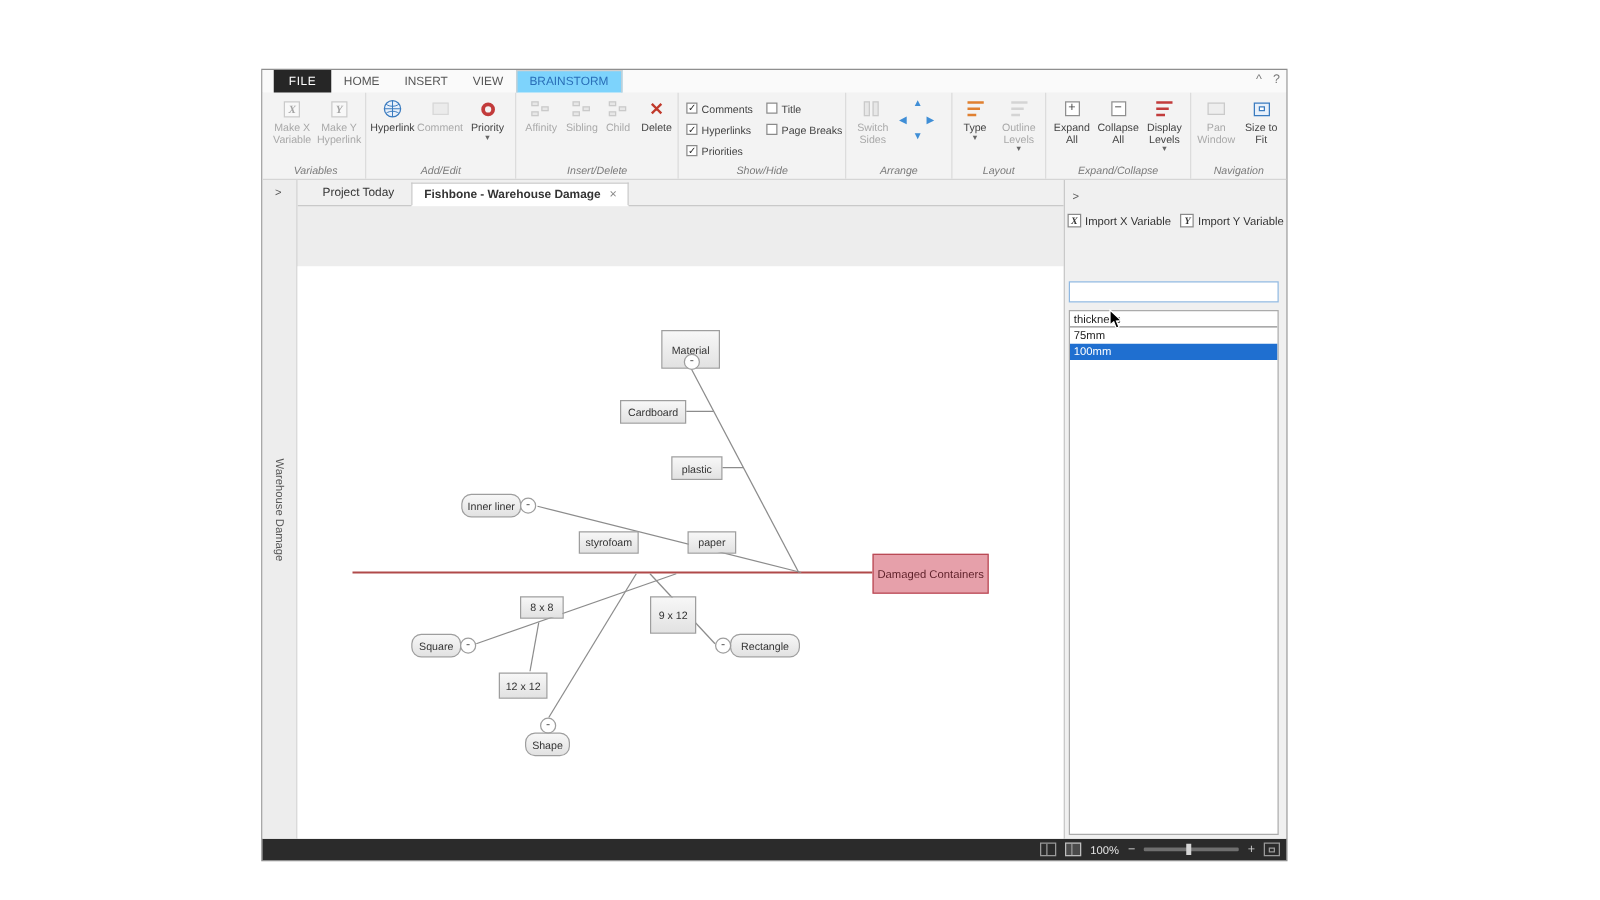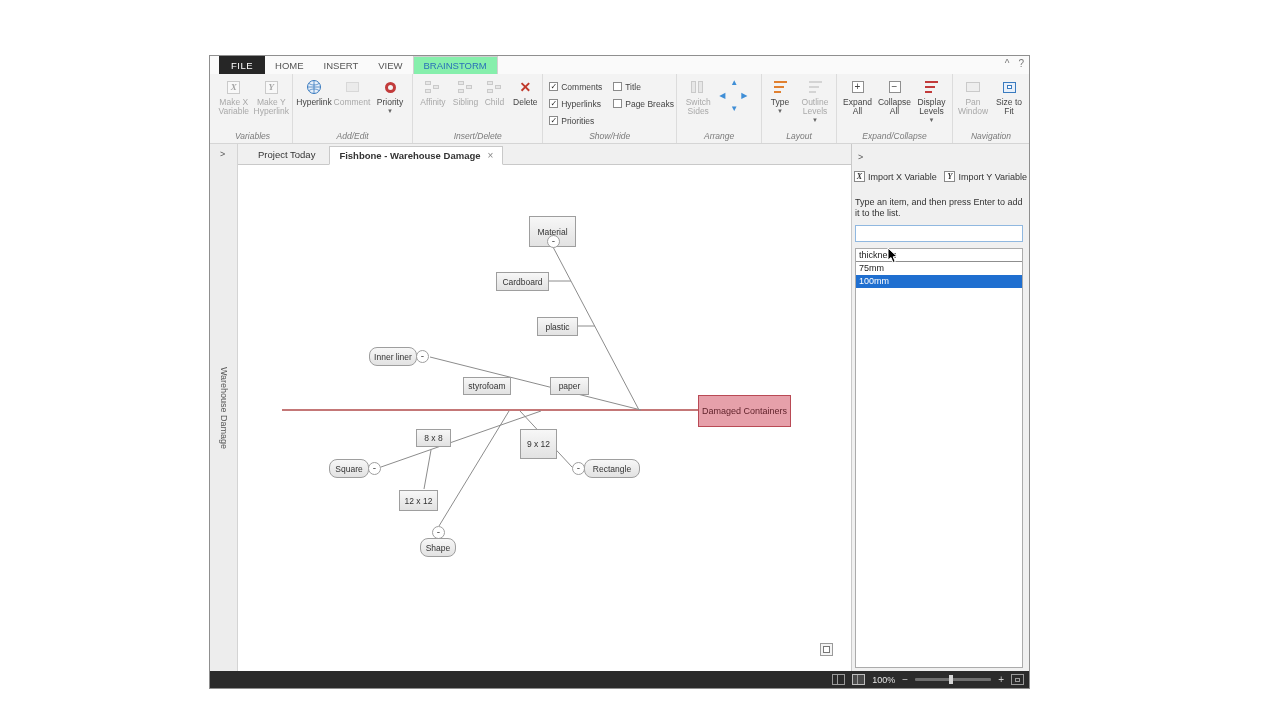--- a/index.html
+++ b/index.html
@@ -4,21 +4,21 @@
 <style>
   html,body{margin:0;padding:0;background:#ffffff;width:1280px;height:720px;overflow:hidden;
     font-family:"Liberation Sans",sans-serif;-webkit-font-smoothing:antialiased;}
   *{box-sizing:border-box;}
   .app{position:absolute;left:209px;top:55px;width:821px;height:634px;background:#f3f3f3;
     border:1px solid #8f8f8f;display:flex;flex-direction:column;}
   
   .tabrow{height:18px;background:#fafafa;display:flex;align-items:stretch;font-size:9.5px;position:relative;flex:0 0 auto;}
   .tab{display:flex;align-items:center;padding:0 10px;color:#555;cursor:default;}
   .tab.file{background:#262626;color:#fff;margin-left:9px;padding:0 12px;letter-spacing:.5px;}
-  .tab.active{background:#86efac;color:#2a6fb8;border:1px solid #d0d0d0;border-bottom:none;}
+  .tab.active{background:#7dd3fc;color:#2a6fb8;border:1px solid #d0d0d0;border-bottom:none;}
   .winbtns{position:absolute;right:5px;top:2px;display:flex;gap:9px;color:#777;font-size:10px;}
   .winbtns span{cursor:default;}
   
   .ribbon{height:70px;background:#f3f3f3;border-bottom:1px solid #d5d5d5;display:flex;padding-left:3px;flex:0 0 auto;}
   .group{display:flex;flex-direction:column;border-right:1px solid #dcdcdc;padding:1px 2px 0;}
   .gbody{flex:1;display:flex;align-items:flex-start;}
   .glabel{height:13px;font-size:8.5px;color:#7a7a7a;text-align:center;line-height:12px;white-space:nowrap;padding:0 4px;font-style:italic;}
   .bb{width:38px;display:flex;flex-direction:column;align-items:center;text-align:center;
       font-size:8.5px;color:#444;padding-top:3px;line-height:9px;cursor:default;}
   .bb .icon{height:18px;display:flex;align-items:center;justify-content:center;margin-bottom:2px;}
@@ -58,21 +58,21 @@
   .ar.down{left:13px;top:26px;}
   .cbgrid{display:grid;grid-template-columns:64px 62px;grid-auto-rows:17px;align-items:center;padding:3px 2px 0 4px;}
   .cb{display:flex;align-items:center;font-size:8.5px;color:#444;gap:3px;cursor:default;}
   .cb .box{width:9px;height:9px;border:1px solid #8a8a8a;background:#fff;font-size:8px;line-height:8px;text-align:center;color:#2b2b2b;flex:0 0 auto;}
   
   .main{flex:1;display:flex;min-height:0;}
   .left-strip{width:28px;background:#ededed;border-right:1px solid #d4d4d4;position:relative;flex:0 0 auto;}
   .strip-chevron{position:absolute;top:5px;left:10px;font-size:9px;color:#555;cursor:default;}
   .strip-label{position:absolute;top:50%;left:50%;transform:translate(-50%,-50%);writing-mode:vertical-rl;
       font-size:9px;color:#555;white-space:nowrap;}
-  .doc-area{flex:1;display:flex;flex-direction:column;min-width:0;background:#ededed;}
+  .doc-area{flex:1;display:flex;flex-direction:column;min-width:0;background:#ededed;gap:48px;}
   .doc-tabs{height:21px;display:flex;align-items:flex-end;background:#f0f0f0;border-bottom:1px solid #c9c9c9;padding-left:6px;flex:0 0 auto;}
   .dtab{font-size:9.5px;color:#333;padding:0 14px;height:19px;display:flex;align-items:center;cursor:default;}
   .dtab.active{background:#fff;border:1px solid #c9c9c9;border-bottom:1px solid #fff;margin-bottom:-1px;font-weight:bold;gap:7px;padding:0 9px;}
   .dtab .close{font-weight:normal;color:#888;font-size:10px;}
   .canvas{flex:1;background:#fff;position:relative;overflow:hidden;}
   .node{position:absolute;background:linear-gradient(#f7f7f7,#e2e2e2);border:1px solid #9e9e9e;
       display:flex;align-items:center;justify-content:center;font-size:8.5px;color:#333;white-space:nowrap;}
   .node.pill{border-radius:8px;}
   .node.effect{background:#e6a0aa;border:1px solid #b94a55;color:#5d1f28;font-size:9px;}
   .cap{position:absolute;width:13px;height:13px;border:1px solid #9e9e9e;border-radius:50%;background:#fff;
@@ -434,21 +434,20 @@
       <div class="rp-buttons">
         <div class="imp-btn">
           <span class="imp-icon">X</span>
           <span>Import X Variable</span>
         </div>
         <div class="imp-btn">
           <span class="imp-icon">Y</span>
           <span>Import Y Variable</span>
         </div>
       </div>
-      <div class="rp-instruction">Type an item, and then press Enter to add it to the list.</div>
       <input class="rp-input" type="text" value="" style="">
       <div class="rp-list">
         <div class="rp-row first">thickness</div>
         <div class="rp-row">75mm</div>
         <div class="rp-row selected">100mm</div>
       </div>
       <svg class="cursor" width="12" height="17" viewBox="0 0 12 17">
         <polygon points="1,1 1,13 4,10.5 6,15.5 8.2,14.6 6.2,9.8 10,9.5" fill="#000" stroke="#fff" stroke-width="1"></polygon>
       </svg>
     </div>

